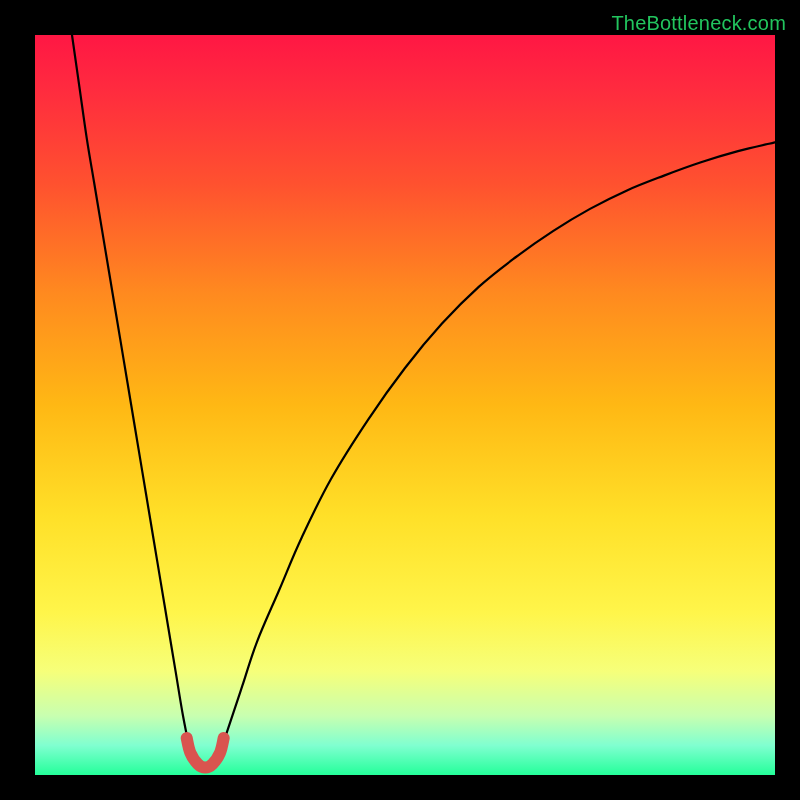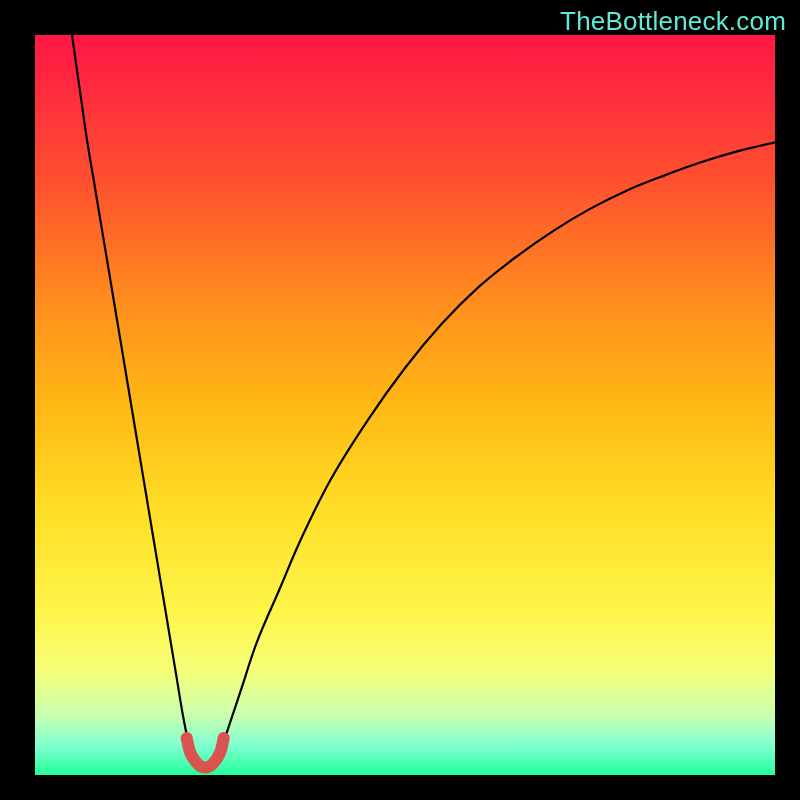--- a/index.html
+++ b/index.html
@@ -20,24 +20,24 @@
   .plot {
     position: absolute;
     left: 35px;
     top: 35px;
     width: 740px;
     height: 740px;
     overflow: hidden;
   }
   .watermark {
     position: absolute;
-    top: 6px;
+    top: 12px;
     right: 14px;
-    color: #5eead4;
-    font-size: 26px;
+    color: #22c55e;
+    font-size: 20px;
     font-weight: 500;
     letter-spacing: 0.2px;
     z-index: 10;
   }
   svg { display: block; }
 </style>
 </head>
 <body>
 
 <div class="frame">

